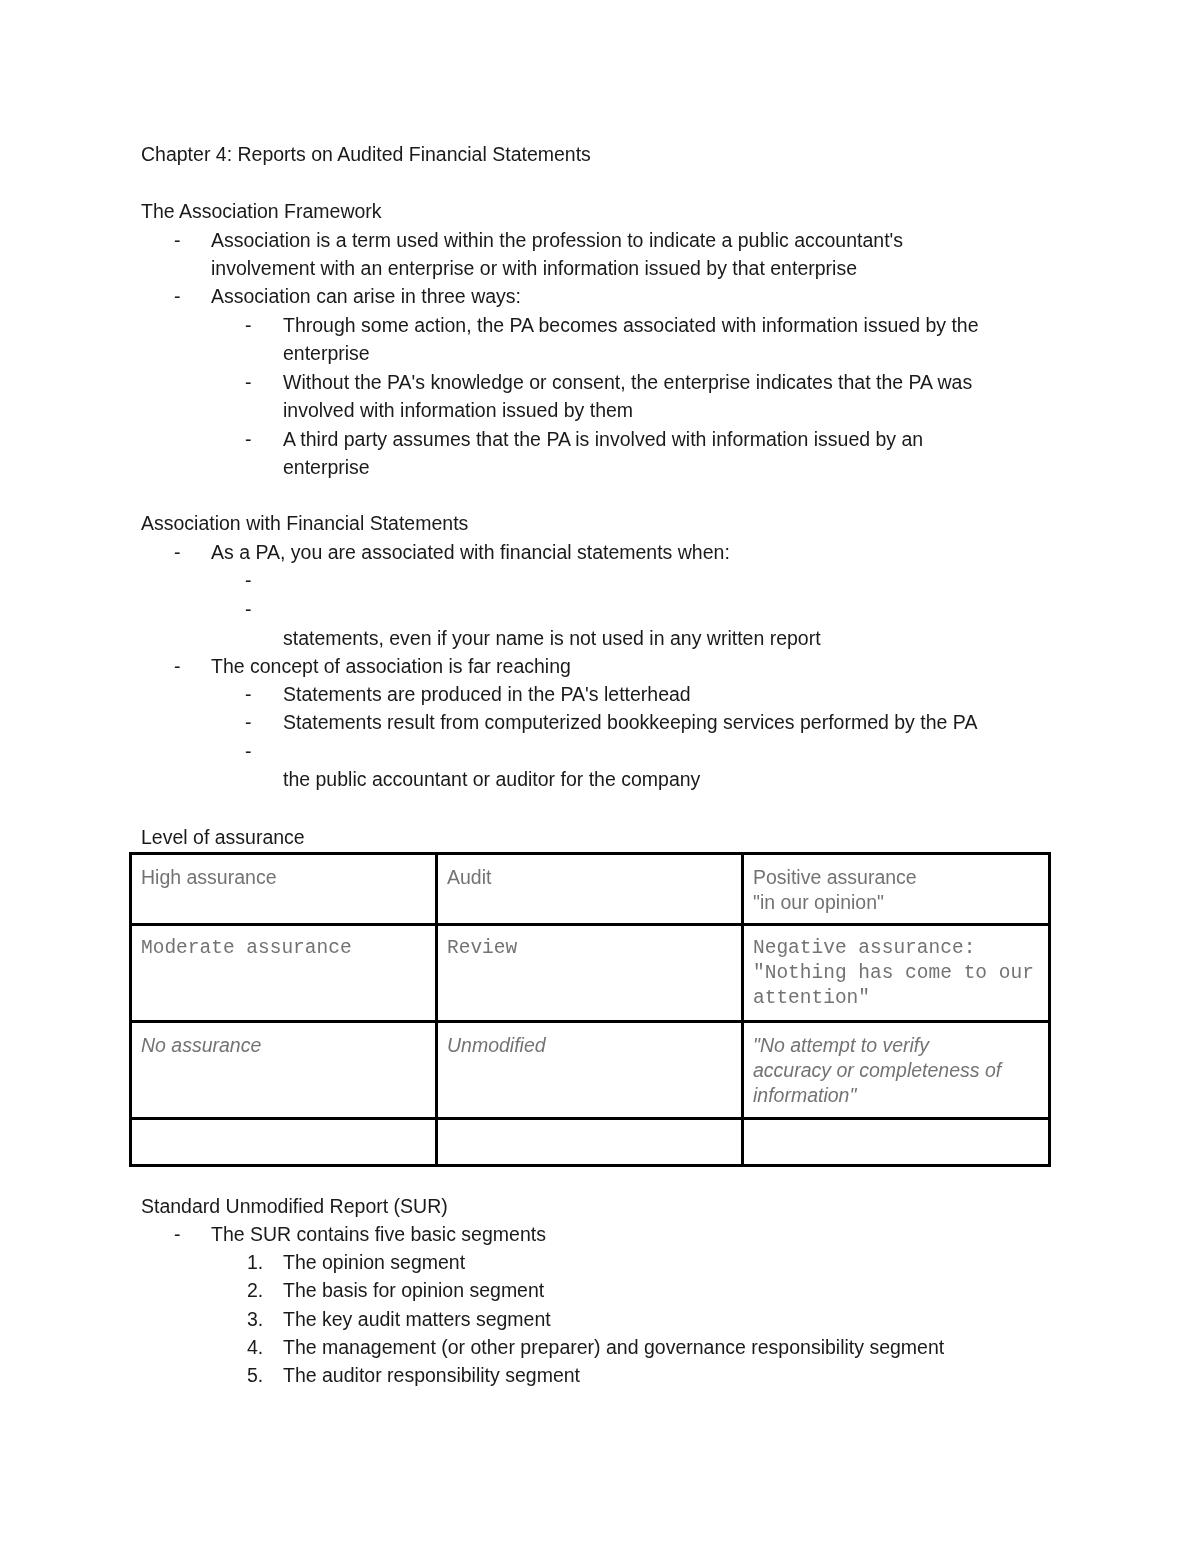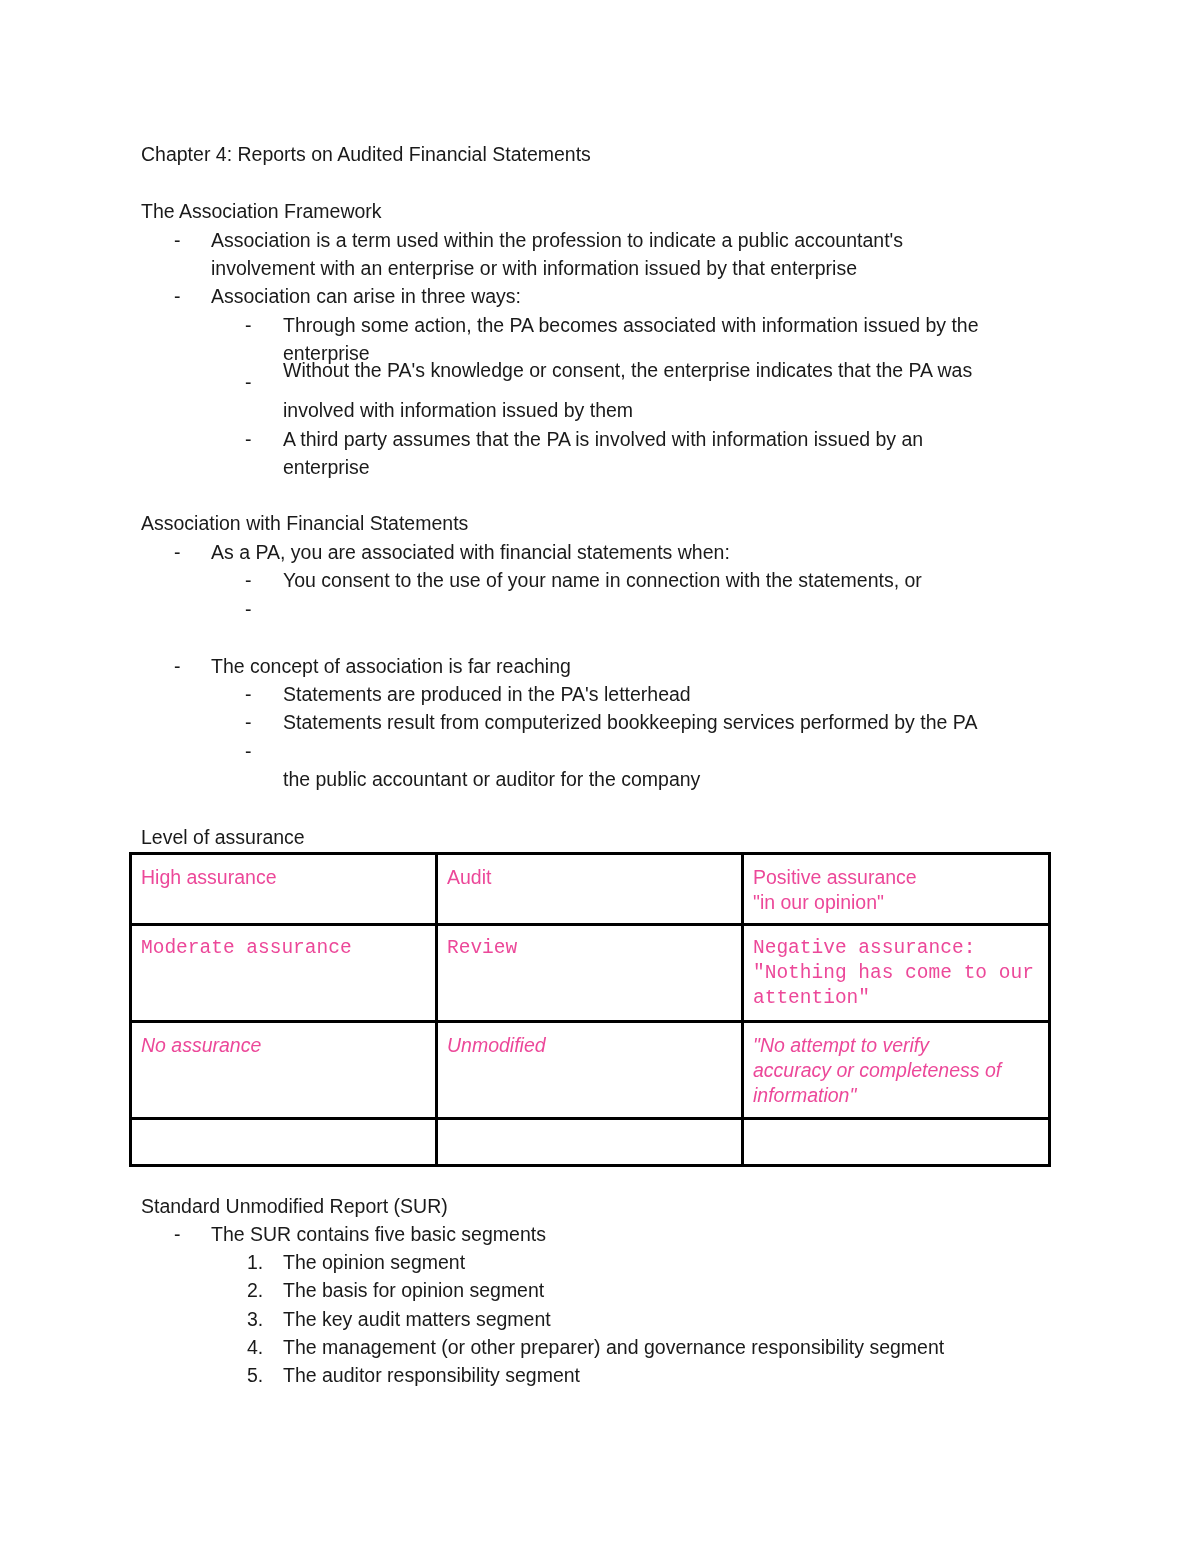--- a/index.html
+++ b/index.html
@@ -41,21 +41,21 @@
     width: 919px;
     border-collapse: collapse;
     table-layout: fixed;
   }
   table.assurance td {
     border: 3px solid #000;
     vertical-align: top;
     padding: 10px 9px 6px 9px;
     line-height: 25px;
     font-size: 19.5px;
-    color: #ec4899;
+    color: #737373;
   }
   table.assurance tr.r1 td { height: 52px; }
   table.assurance tr.r2 td { height: 78px; font-family: Liberation Mono, monospace; }
   table.assurance tr.r3 td { height: 78px; font-style: italic; }
   table.assurance tr.r4 td { height: 28px; }
   .cell-line { display: block; }
 </style>
 </head>
 <body>
 
@@ -70,36 +70,36 @@
   <div class="line text1" style="top:254px">involvement with an enterprise or with information issued by that enterprise</div>
 
   <div class="line bullet1" style="top:282px">-</div>
   <div class="line text1" style="top:282px">Association can arise in three ways:</div>
 
   <div class="line bullet2" style="top:311px">-</div>
   <div class="line text2" style="top:311px">Through some action, the PA becomes associated with information issued by the</div>
   <div class="line text2" style="top:339px">enterprise</div>
 
   <div class="line bullet2" style="top:368px">-</div>
-  <div class="line text2" style="top:356px">Without the PA's knowledge or consent, the enterprise indicates that the PA was</div>
+  <div class="line text2" style="top:368px">Without the PA's knowledge or consent, the enterprise indicates that the PA was</div>
   <div class="line text2" style="top:396px">involved with information issued by them</div>
 
   <div class="line bullet2" style="top:425px">-</div>
   <div class="line text2" style="top:425px">A third party assumes that the PA is involved with information issued by an</div>
   <div class="line text2" style="top:453px">enterprise</div>
 
   <div class="line heading" style="top:509px">Association with Financial Statements</div>
 
   <div class="line bullet1" style="top:538px">-</div>
   <div class="line text1" style="top:538px">As a PA, you are associated with financial statements when:</div>
 
   <div class="line bullet2" style="top:566px">-</div>
-  <div class="line text2" style="top:566px">You consent to the use of your name in connection with the statements, or</div>
 
   <div class="line bullet2" style="top:595px">-</div>
+  <div class="line text2" style="top:624px">statements, even if your name is not used in any written report</div>
 
   <div class="line bullet1" style="top:652px">-</div>
   <div class="line text1" style="top:652px">The concept of association is far reaching</div>
 
   <div class="line bullet2" style="top:680px">-</div>
   <div class="line text2" style="top:680px">Statements are produced in the PA's letterhead</div>
 
   <div class="line bullet2" style="top:708px">-</div>
   <div class="line text2" style="top:708px">Statements result from computerized bookkeeping services performed by the PA</div>
 

